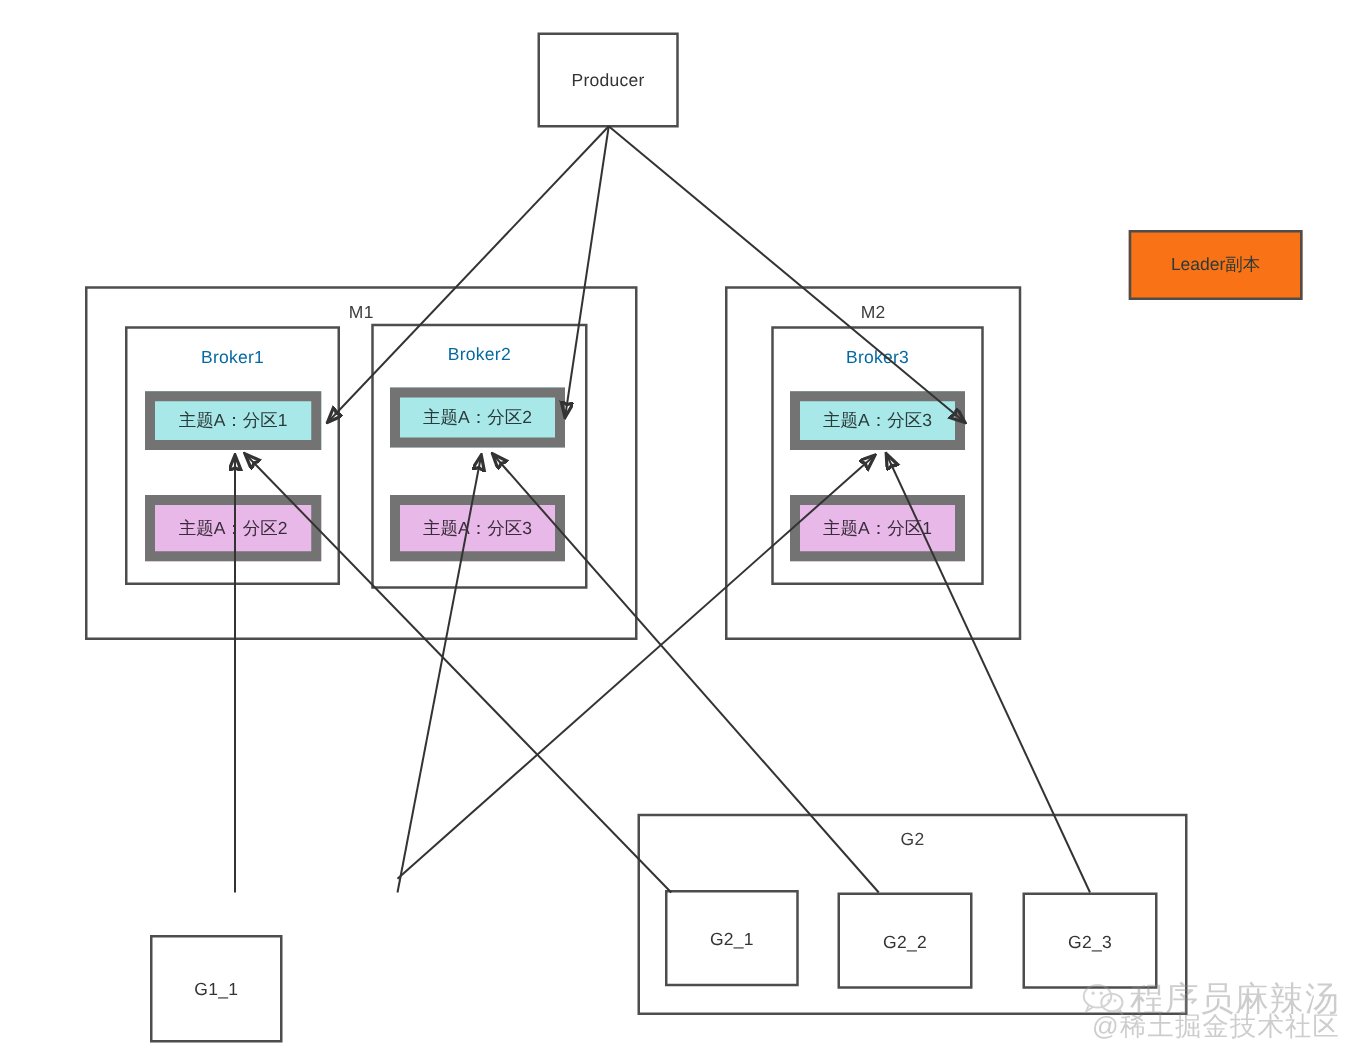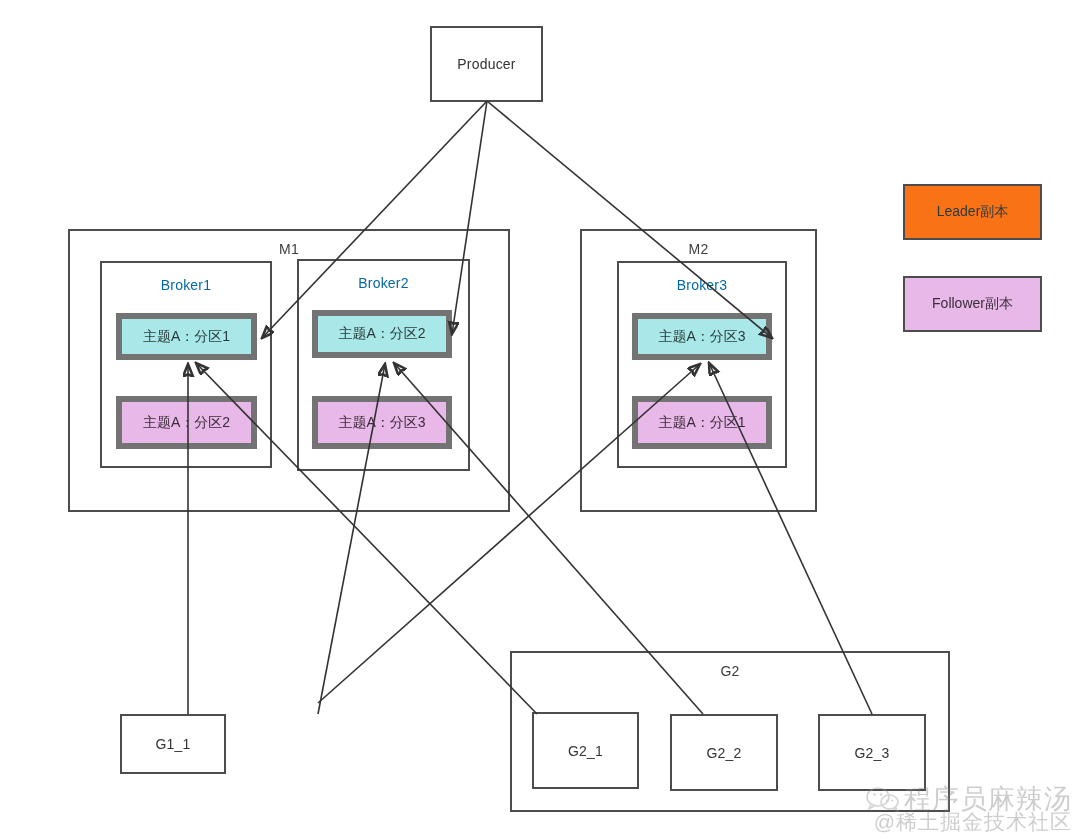--- a/index.html
+++ b/index.html
@@ -53,21 +53,21 @@
     z-index: 2;
   }
   .broker-box > .broker-label {
     margin-top: 14px;
     font-size: 14px;
     color: #0369a1;
   }
   .replica {
     position: absolute;
     box-sizing: border-box;
-    border: 6px solid #737373;
+    border: 8px solid #737373;
     display: flex;
     align-items: center;
     justify-content: center;
     font-size: 14px;
     z-index: 4;
   }
   .replica.leader {
     background: #a8e8e8;
     color: #2b3a3a;
   }
@@ -201,25 +201,22 @@
   <div class="replica leader" style="left:632px; top:313px; width:140px; height:47px;">
     <span>主题A：分区3</span>
   </div>
   <div class="replica follower" style="left:632px; top:396px; width:140px; height:53px;">
     <span>主题A：分区1</span>
   </div>
 
   <div class="legend-box leader" style="left:903px; top:184px; width:139px; height:56px;">
     <span>Leader副本</span>
   </div>
-  <div class="legend-box follower" style="left:903px; top:276px; width:139px; height:56px;">
-    <span>Follower副本</span>
-  </div>
-
-  <div class="box consumer-box" style="left:120px; top:714px; width:106px; height:60px;">
+
+  <div class="box consumer-box" style="left:120px; top:748px; width:106px; height:86px;">
     <span>G1_1</span>
   </div>
 
   <div class="box group-box" style="left:510px; top:651px; width:440px; height:161px;">
     <span class="group-label">G2</span>
   </div>
   <div class="box consumer-box" style="left:532px; top:712px; width:107px; height:77px;">
     <span>G2_1</span>
   </div>
   <div class="box consumer-box" style="left:670px; top:714px; width:108px; height:77px;">

